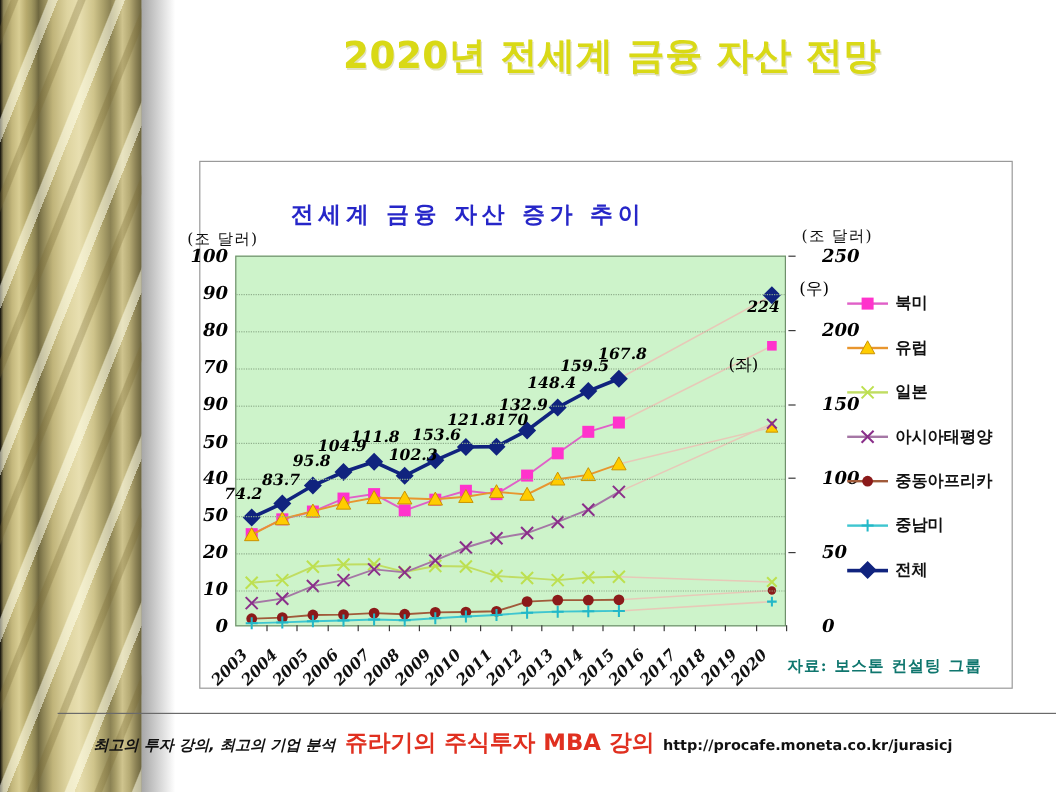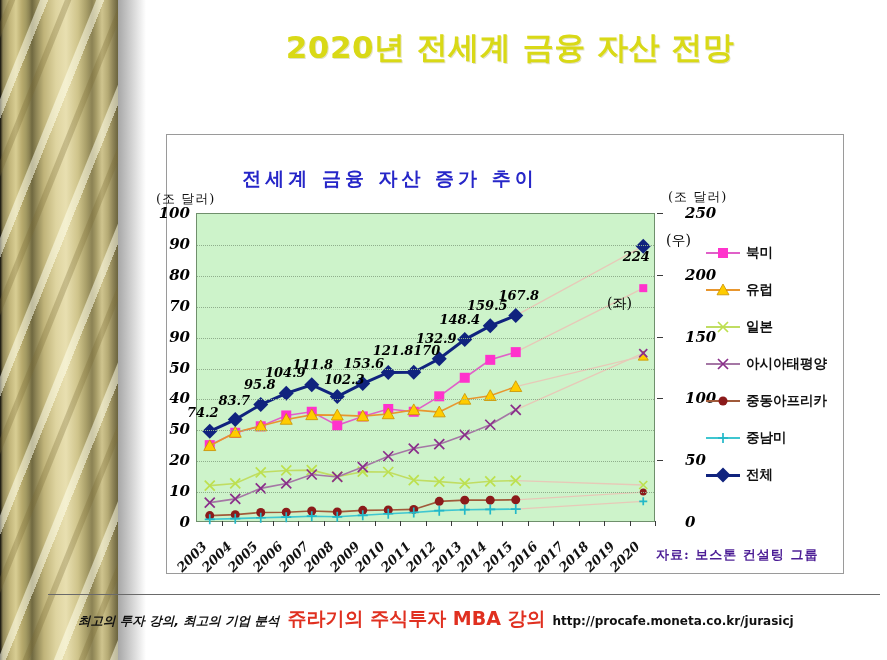--- a/index.html
+++ b/index.html
@@ -78,21 +78,21 @@
 
   
   #legend{position:absolute;left:706px;top:234px;width:135px;}
   .legend-row{display:flex;align-items:center;height:37px;}
   .legend-swatch{position:relative;width:34px;height:12px;margin-right:6px;
     flex:0 0 34px;}
   .legend-line{position:absolute;left:0;top:5px;width:34px;height:2px;}
   .legend-label{font-family:"DejaVu Sans","Liberation Sans",sans-serif;
     font-size:13.5px;font-weight:bold;color:#111;white-space:nowrap;}
 
-  #source-note{position:absolute;left:656px;top:546px;color:#4c1d95;
+  #source-note{position:absolute;left:656px;top:546px;color:#0f766e;
     font-weight:bold;font-size:13px;letter-spacing:1px;
     font-family:"DejaVu Serif","Liberation Serif",serif;white-space:nowrap;}
 
   
   #footer-rule{position:absolute;left:48px;top:594px;width:832px;height:0;
     border-top:1.5px solid #6a6a6a;}
   #footer{position:absolute;left:78px;top:606px;height:28px;
     display:flex;align-items:baseline;}
   #footer-tagline{font-style:italic;font-weight:bold;font-size:12.5px;color:#111;
     font-family:"DejaVu Sans","Liberation Sans",sans-serif;margin-right:8px;}

